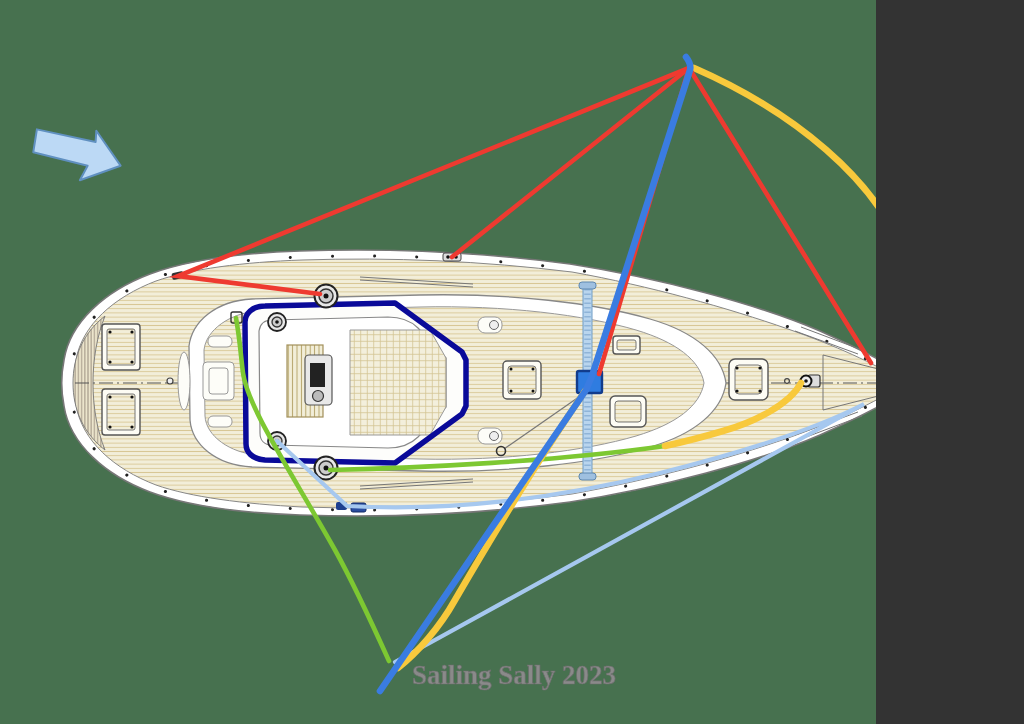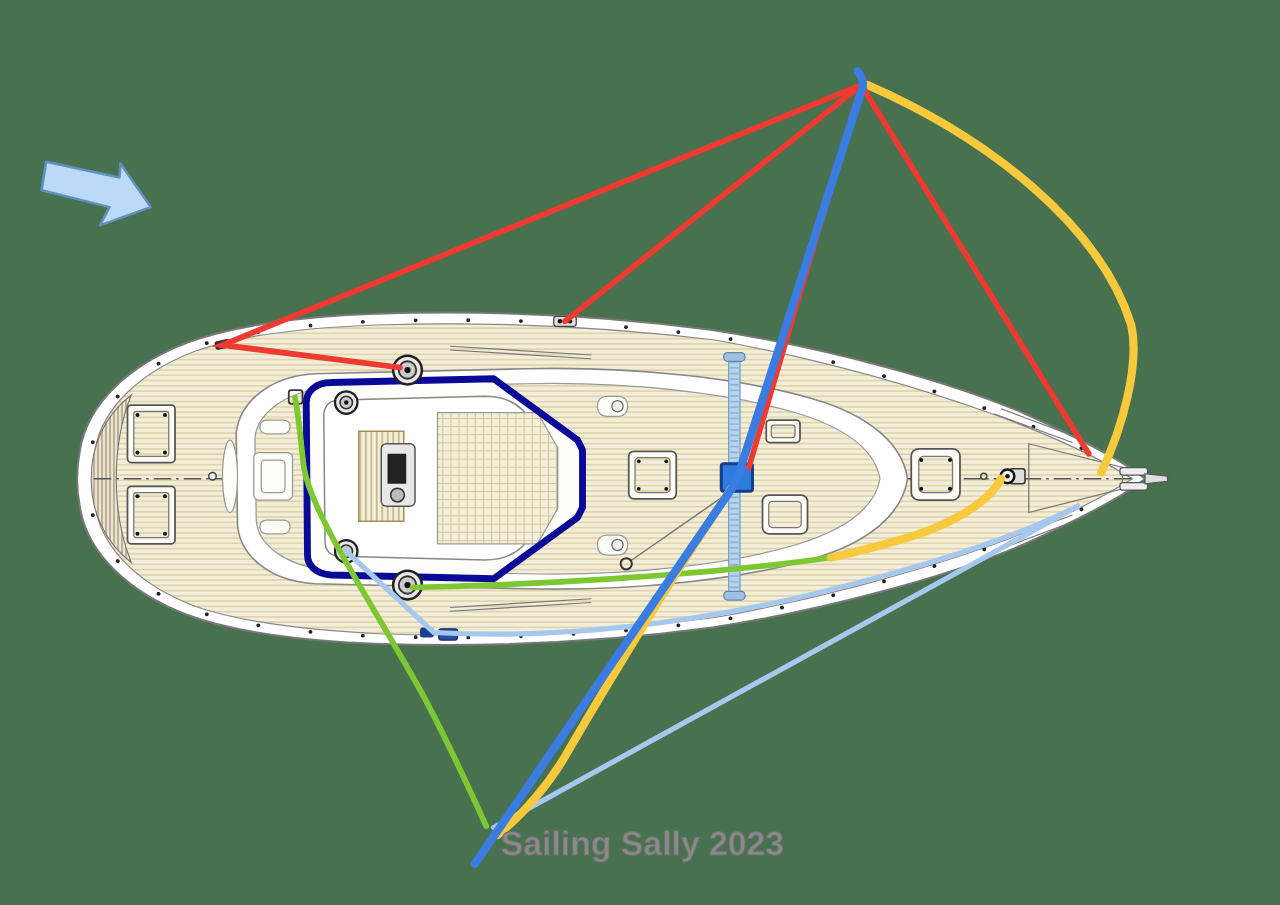--- a/index.html
+++ b/index.html
@@ -1,17 +1,17 @@
 <!DOCTYPE html>
 <html style="--background: #47714f; --caption_color: #8a8a8a; --cockpit_coaming: #0a0a99; --mast_block: #2f7ce0; --mast_beam: #b9d5ee; --line_red: #ee3a30; --line_blue: #3a7ce1; --line_yellow: #f8c93c; --line_green: #7dc832; --line_lightblue: #a6c8ef; --arrow_fill: #bcd9f5; --arrow_stroke: #6090c0; --deck: #f2eed9; --deck_grain: #d8c795;"><head>
 <meta charset="utf-8">
 <style>
   html,body{margin:0;padding:0;background:#333;}
-  .stage{position:relative;width:1024px;height:724px;overflow:hidden;
-         font-family:Liberation Sans, sans-serif;background:var(--background,#47714f);}
+  .stage{position:relative;width:876px;height:724px;overflow:hidden;
+         font-family:Liberation Serif, serif;background:var(--background,#47714f);}
   svg{position:absolute;left:0;top:0;}
   .bg{fill:var(--background,#47714f);}
   .hull{fill:#ffffff;stroke:#777;stroke-width:1.6;}
   .rail{fill:url(#teak);stroke:#888;stroke-width:1;}
   .thin{stroke:#777;stroke-width:1;fill:none;}
   .white-pad{fill:#fdfdf8;stroke:#999;stroke-width:1;}
   .hatch-outer{fill:#fdfcf4;stroke:#555;stroke-width:1.4;}
   .hatch-inner{fill:url(#teak);stroke:#777;stroke-width:1;}
   .navy{stroke:var(--cockpit_coaming,#0a0a99);stroke-width:5.5;fill:none;stroke-linejoin:round;}
   .line-red{stroke:var(--line_red,#ee3a30);stroke-width:4.6;fill:none;stroke-linecap:round;}

